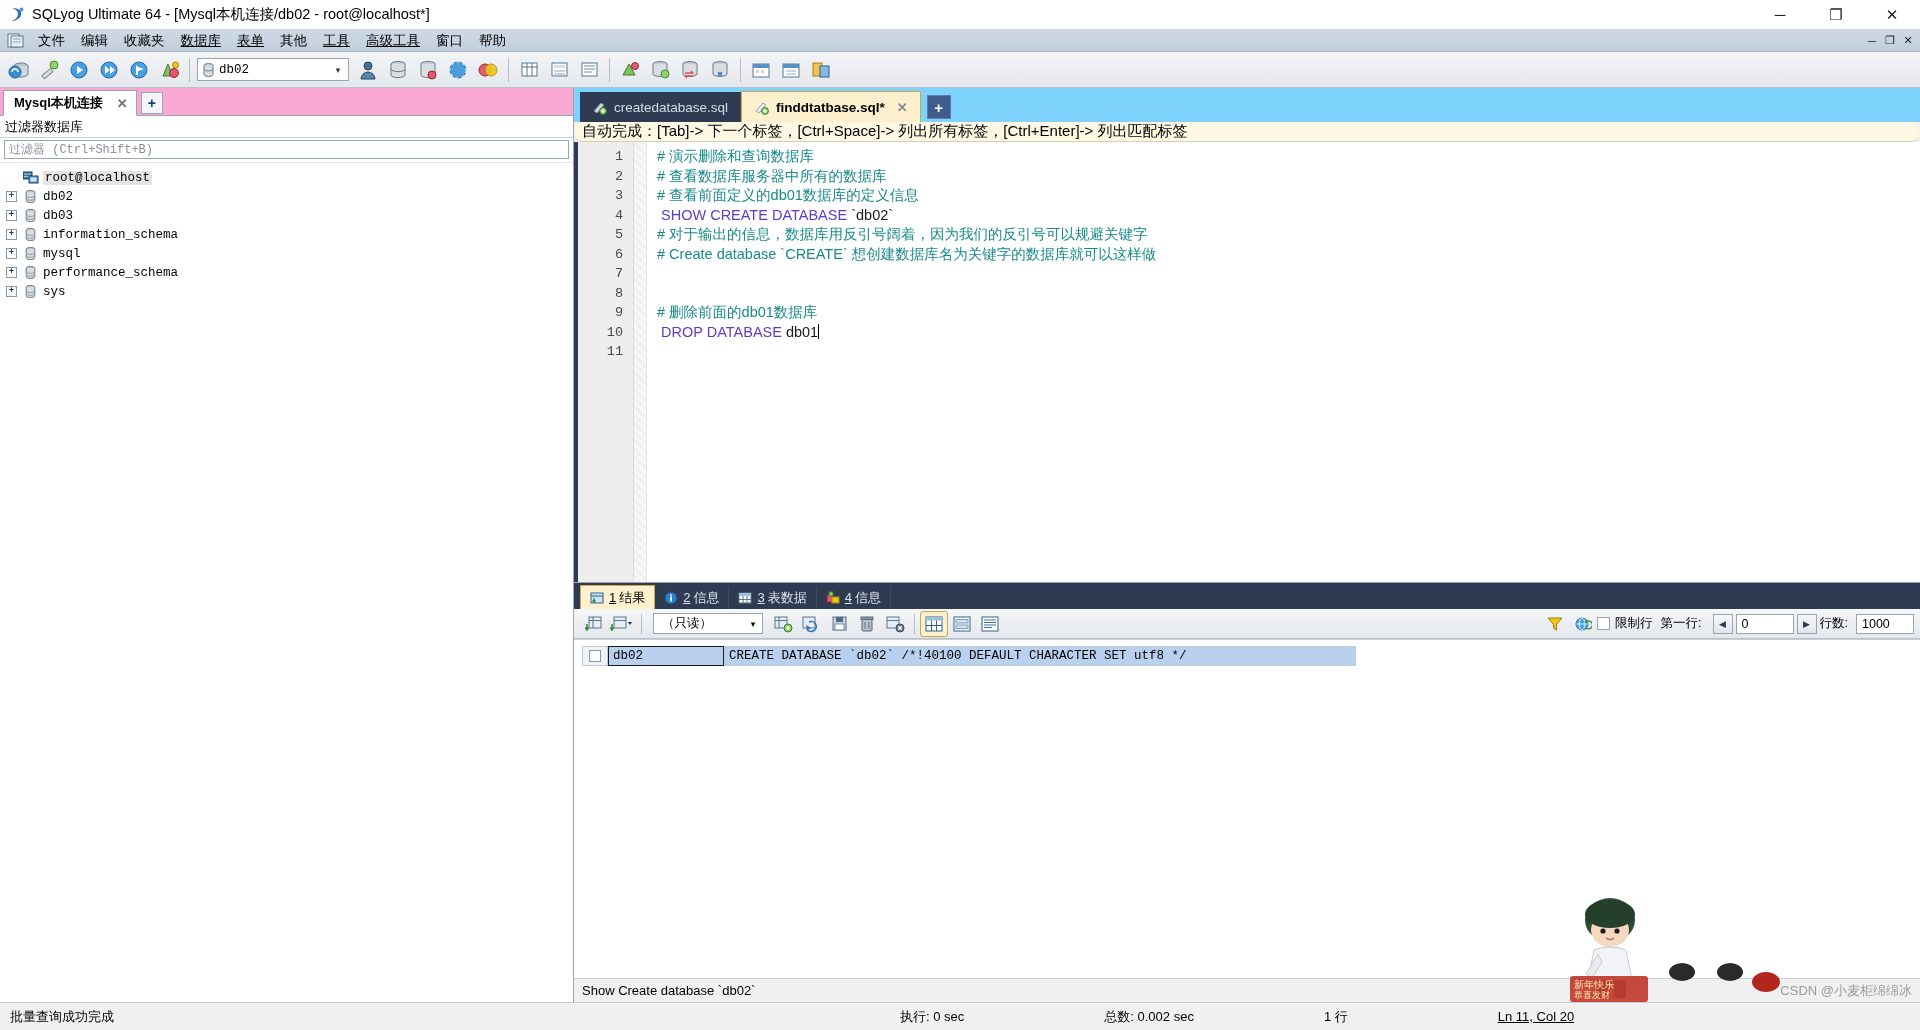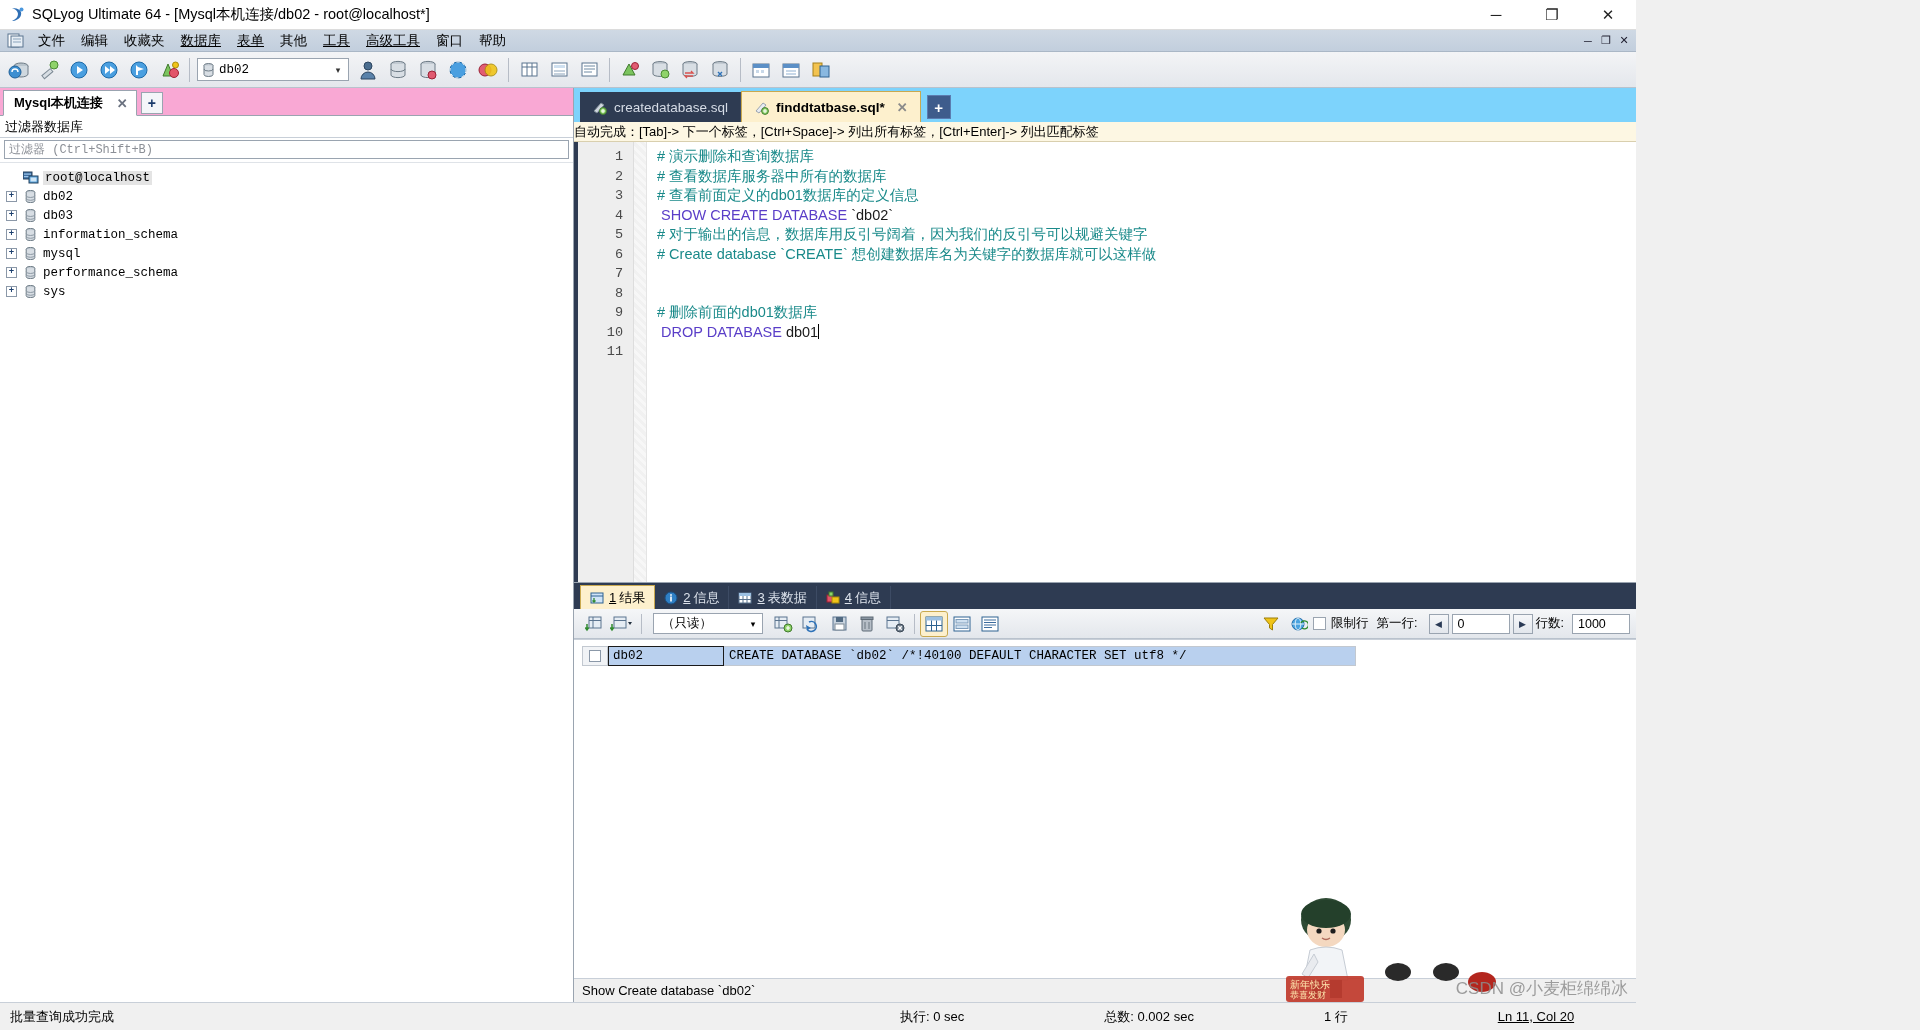--- a/index.html
+++ b/index.html
@@ -5,21 +5,21 @@
   * { box-sizing: border-box; }
   html, body {
     margin: 0; padding: 0;
     width: 1920px; height: 1030px;
     overflow: hidden;
     font-family: "Liberation Sans", sans-serif;
     font-size: 13px;
     background: #f0f0f0;
   }
   #app {
-    width: 1636px; height: 1030px;
+    width: 1920px; height: 1030px;
     position: relative;
     display: flex; flex-direction: column;
     background: #f0f0f0;
   }
 
   
   .titlebar {
     height: 30px; flex: 0 0 30px;
     background: #ffffff;
     display: flex; align-items: center;
@@ -213,23 +213,24 @@
     width: 24px; height: 24px; margin: 0 0 3px 6px;
     display: flex; align-items: center; justify-content: center;
     background: #3e5c8c; color: #fff; font-size: 15px; font-weight: bold;
     border: 1px solid #5b7cb0;
   }
   .hintbar {
     flex: 0 0 20px; height: 20px;
     background: #fdf7e3;
     border-bottom: 1px solid #d9cfae;
     display: flex; align-items: center;
-    padding-left: 0;
-    font-size: 13px; color: #000;
+    padding-left: 8px;
+    font-size: 15px; color: #000;
     white-space: nowrap;
+    border-radius: 9px;
   }
   .editor {
     flex: 1 1 auto; display: flex;
     background: #fff; min-height: 0;
     border-left: 4px solid #2e3b52;
     position: relative;
   }
   .gutter {
     width: 56px; flex: 0 0 56px;
     background: #eeeeee;
@@ -365,21 +366,21 @@
   .statusbar .sb { padding: 0 10px; white-space: nowrap; }
   .sb-1 { width: 300px; }
   .sb-2 { margin-left: 590px; }
   .sb-3 { margin-left: 120px; }
   .sb-4 { margin-left: 110px; }
   .sb-5 { margin-left: 130px; text-decoration: underline; }
 
   
   .wm {
     position: absolute; right: 8px; bottom: 30px;
-    font-size: 17px; color: #8d8d8d; opacity: .85;
+    font-size: 13px; color: #8d8d8d; opacity: .85;
     font-family: "Liberation Sans", sans-serif;
     pointer-events: none;
   }
   .chibi {
     position: absolute; right: 140px; bottom: 26px;
     width: 230px; height: 120px; pointer-events: none;
   }
 </style>
 </head>
 <body>

